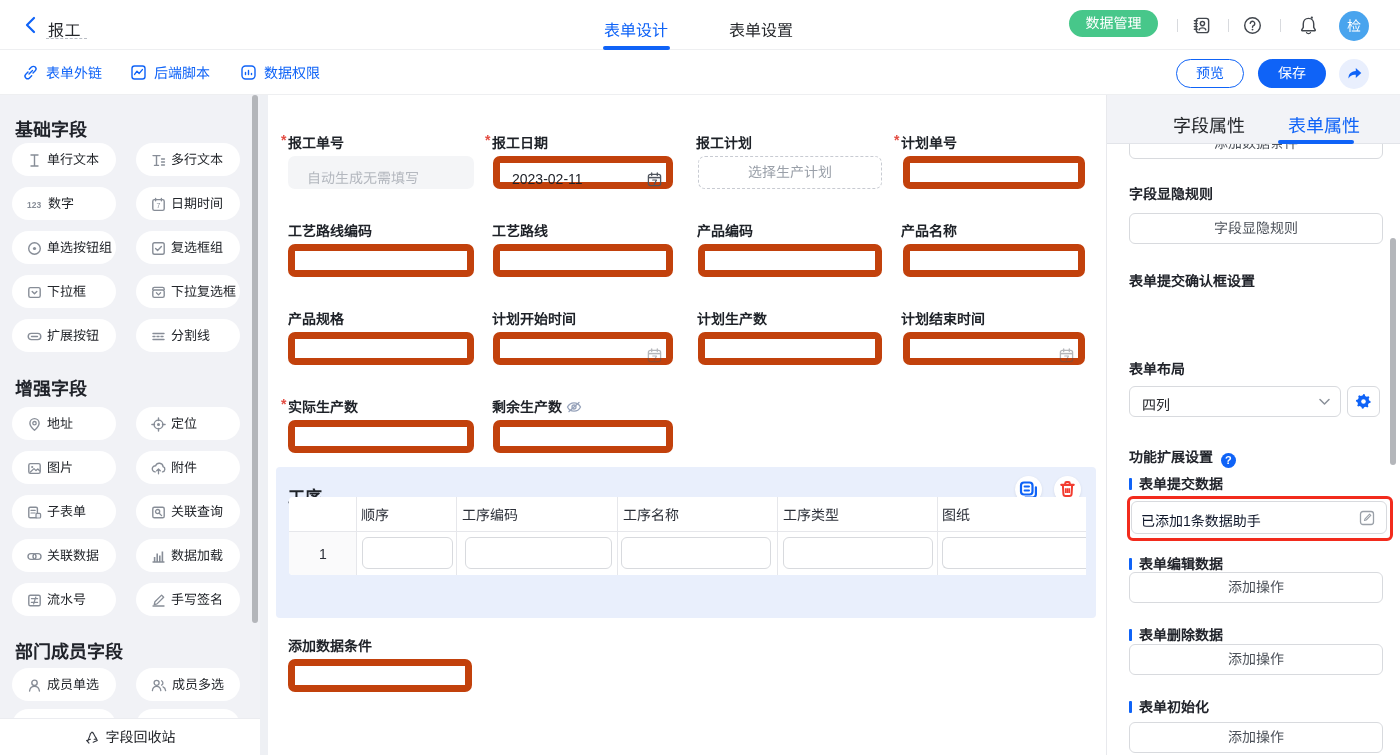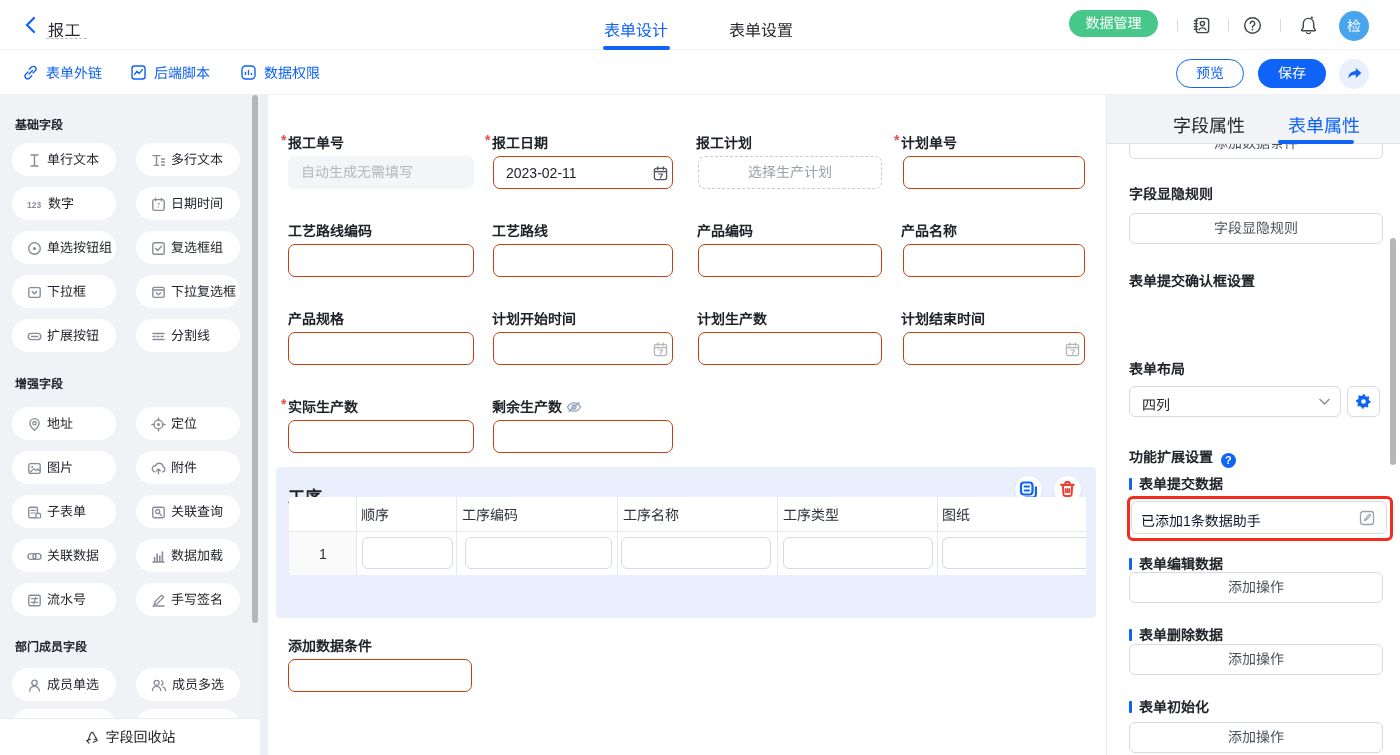--- a/index.html
+++ b/index.html
@@ -24,34 +24,34 @@
 
 #toolbar { position:absolute; left:0; top:51px; width:1400px; height:44px; background:#fff; border-bottom:1px solid #eeeff1; z-index:29; }
 .tool-link { position:absolute; top:12px; height:20px; color:#0f63f7; font-size:14px; line-height:20px; }
 .tool-link svg { vertical-align:-3px; margin-right:7px; }
 .btn-preview { position:absolute; left:1176px; top:8px; width:68px; height:29px; border:1px solid #0f63f7; border-radius:15px; color:#0f63f7; background:#fff; font-size:14px; text-align:center; line-height:27px; }
 .btn-save { position:absolute; left:1258px; top:8px; width:68px; height:29px; background:#0f63f7; border-radius:15px; color:#fff; font-size:14px; text-align:center; line-height:29px; }
 .btn-share { position:absolute; left:1339px; top:8px; width:30px; height:30px; background:#e9effd; border-radius:50%; }
 
 
 #sidebar { position:absolute; left:0; top:95px; width:260px; height:660px; background:#f1f2f6; overflow:hidden; }
-.side-h { position:absolute; left:15px; font-size:12px; font-weight:bold; color:#20232a; }
+.side-h { position:absolute; left:15px; font-size:18px; font-weight:bold; color:#20232a; }
 .pill { position:absolute; width:104px; height:33px; background:#fff; border-radius:17px; font-size:13px; color:#23262b; line-height:33px; white-space:nowrap; }
 .pill svg { vertical-align:-4px; margin-left:15px; margin-right:5px; }
 .pill.c2 { left:136px; } .pill.c1 { left:12px; }
 #side-thumb { position:absolute; left:252px; top:95px; width:6px; height:528px; background:#b4b6ba; border-radius:3px; }
 #recycle-bar { position:absolute; left:0; top:718px; width:260px; height:37px; background:#fff; border-top:1px solid #ebecf0; font-size:14px; color:#25272b; text-align:center; line-height:36px; }
 #recycle-bar svg { vertical-align:-2.5px; margin-right:7px; }
 
 
 #canvas { position:absolute; left:260px; top:95px; width:846px; height:660px; background:#eef0f4; }
 #panel { position:absolute; left:8px; top:0; width:838px; height:660px; background:#fff; overflow:hidden; }
 .flabel { position:absolute; font-size:14px; font-weight:bold; color:#1d2127; white-space:nowrap; }
 .flabel .req { position:absolute; left:-7px; color:#e34d43; }
-.finput { position:absolute; width:186px; height:33px; background:#fff; border:1px solid #c2410c; border-radius:7px; }
+.finput { position:absolute; width:186px; height:33px; background:#fff; border:7px solid #c2410c; border-radius:7px; }
 .finput.disabled { background:#f4f5f7; border-color:#f4f5f7; color:#b4b8bf; font-size:14px; line-height:31px; padding-left:12px; }
 .finput.dashed { border:1px dashed #c8cbd2; color:#9aa0a9; font-size:14px; line-height:31px; text-align:center; }
 .finput .cal { position:absolute; right:4px; top:9px; }
 .dateval { position:absolute; left:12px; top:8px; font-size:14px; color:#20232a; }
 
 
 #subform { position:absolute; left:8px; top:372px; width:820px; height:151px; background:#e9effc; border-radius:4px; }
 #subform .sf-title { position:absolute; left:12px; top:16px; font-size:17px; font-weight:bold; color:#1d2127; }
 .sf-circle { position:absolute; top:9px; width:27px; height:27px; border-radius:50%; background:#fff; box-shadow:0 1px 3px rgba(31,35,41,.09); }
 #sf-table { position:absolute; left:13px; top:30px; width:797px; height:78px; background:#fff; border-radius:4px 0 0 4px; overflow:hidden; }

